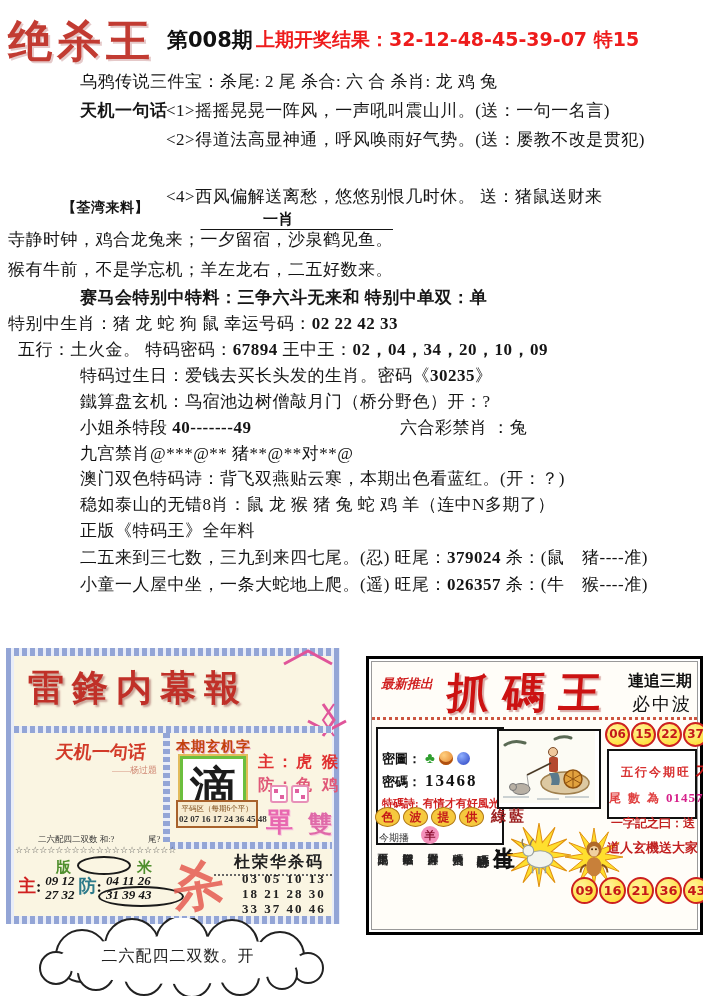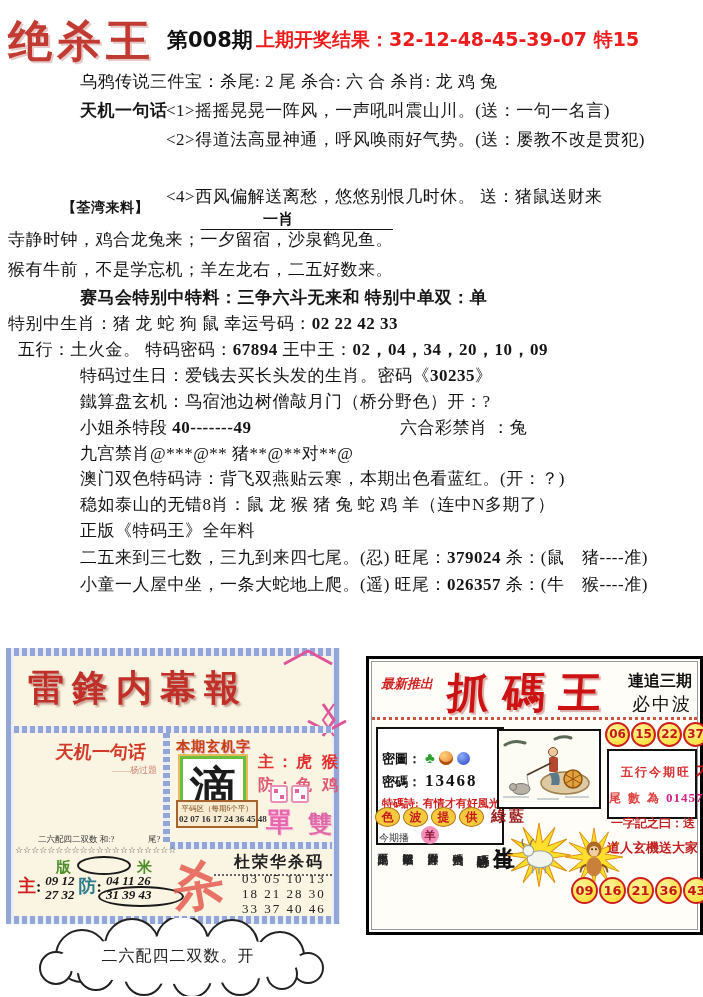--- a/index.html
+++ b/index.html
@@ -39,21 +39,21 @@
   .domino{display:inline-block;width:14px;height:14px;border:2px solid #e890b8;border-radius:3px;
           background:radial-gradient(circle 2.5px at 4px 4px,#e060a0 95%,transparent),
                      radial-gradient(circle 2.5px at 10px 10px,#e060a0 95%,transparent),#fff;margin-right:3px;}
   .dan{font-size:27px;font-weight:bold;color:#e868b0;text-shadow:1px 1px 0 #f8c8de;}
   .shuang{font-size:24px;font-weight:bold;color:#df6aa8;text-shadow:1px 1px 0 #f8c8de;}
   .pingma{border:2px solid #a8622c;background:#f7ecd2;text-align:center;padding:2px 1px;}
   .pingma .pl{font-size:7.5px;color:#7a4613;}
   .pingma .pn{font-size:9px;font-weight:bold;color:#333;}
   .sha{font-size:52px;font-weight:bold;color:rgba(228,90,80,.85);transform:rotate(-10deg);}
   .durong{font-size:16px;font-weight:bold;letter-spacing:2px;color:#222;}
-  .krow{font-size:13px;font-weight:normal;color:#222;letter-spacing:2px;}
+  .krow{font-size:13px;font-weight:bold;color:#222;letter-spacing:2px;}
   
   .zw-box{border:3px solid #000;background:#fffdf8;box-shadow:inset 0 0 0 2px #fff,inset 0 0 0 3px #999;}
   .promo{font-size:13px;font-weight:bold;font-style:italic;color:#d02020;}
   .zw-title{font-size:42px;font-weight:bold;color:#cc1212;letter-spacing:14px;
             font-family:"DejaVu Sans",sans-serif;text-shadow:2px 2px 1px rgba(150,20,20,.35);transform:skewX(-4deg);}
   .chase{font-size:16px;font-weight:bold;color:#111;}
   .bizhong{font-size:18px;color:#111;letter-spacing:2px;}
   .dotline{border-top:3px dotted #cc5540;}
   .subbox{border:2px solid #111;background:#fff;}
   .milabel{font-size:13px;font-weight:bold;color:#111;}

